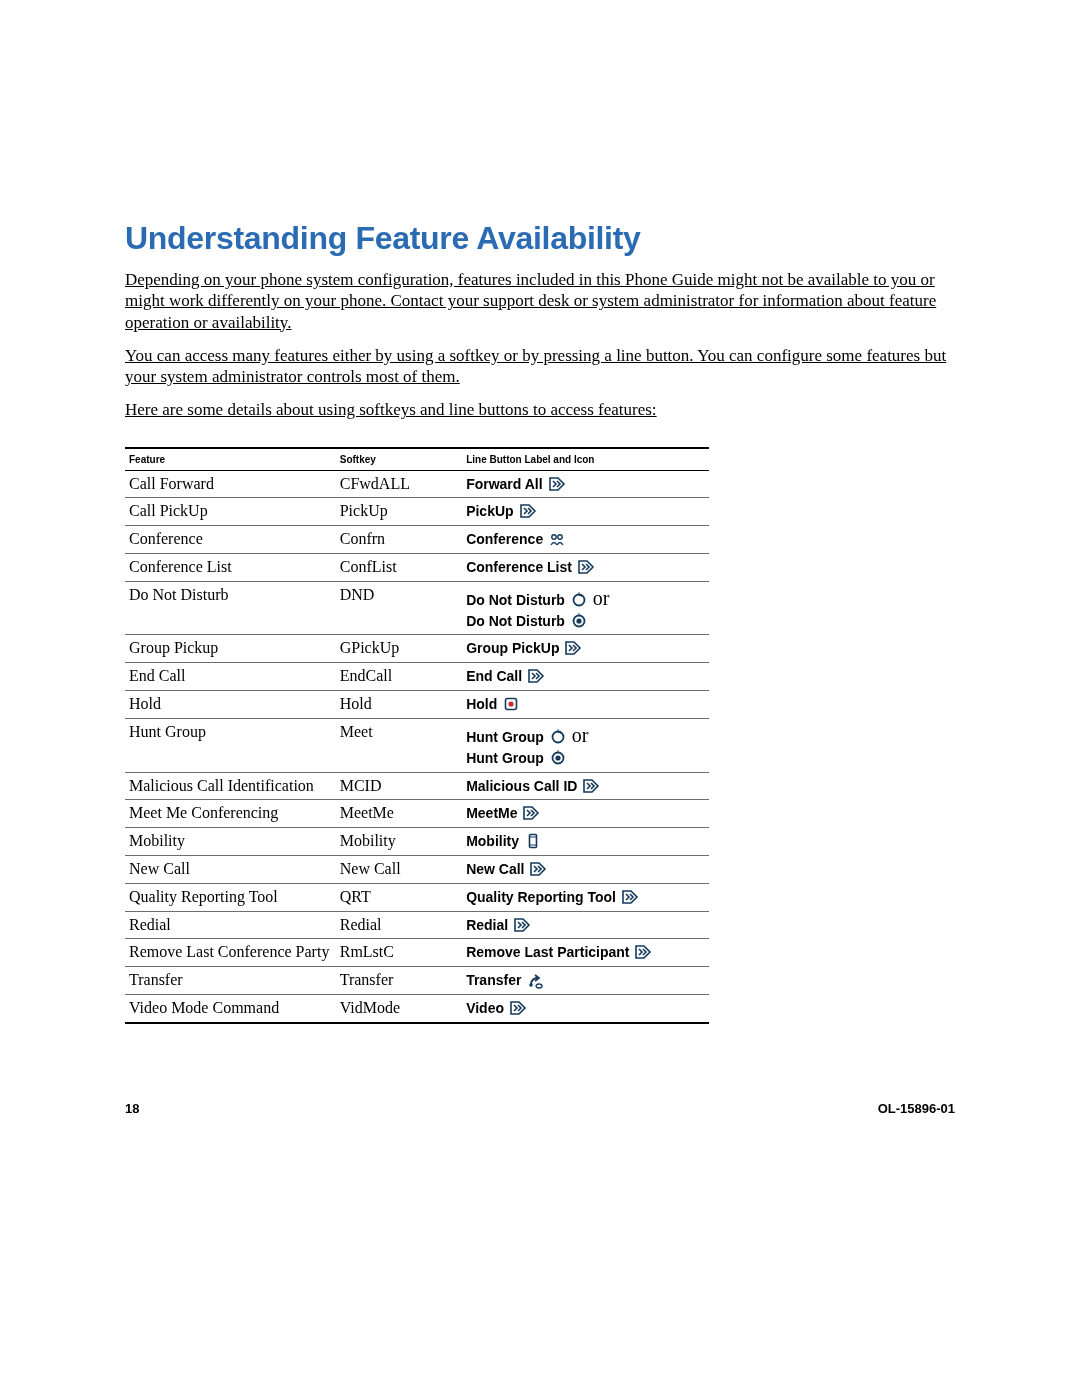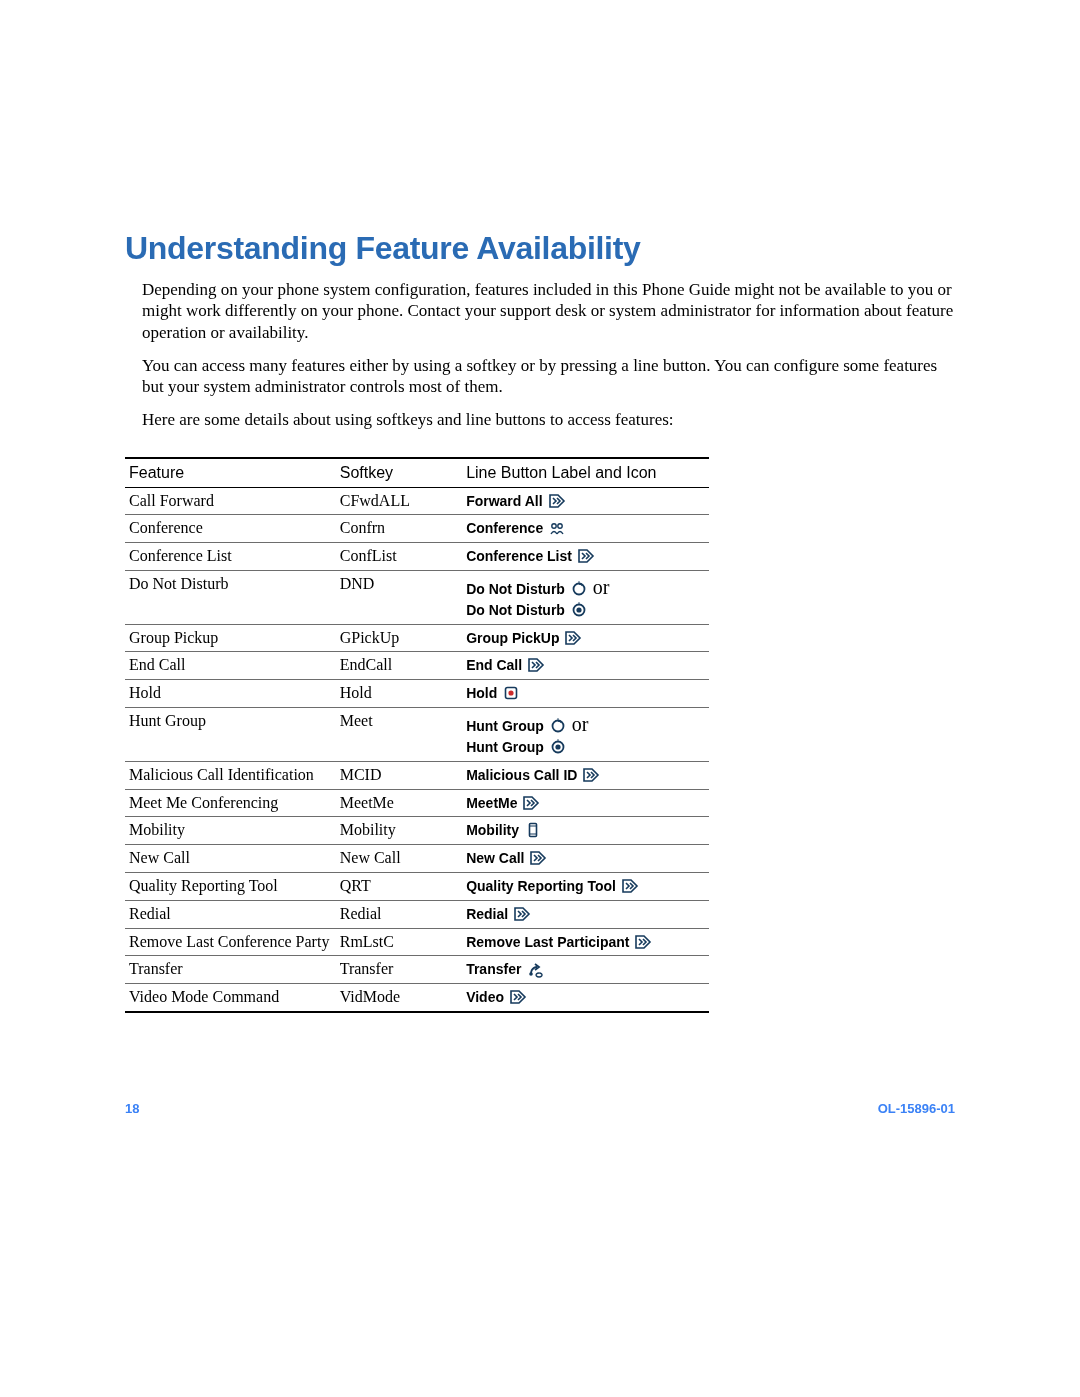--- a/index.html
+++ b/index.html
@@ -18,39 +18,40 @@
     position: absolute;
     left: 125px;
     top: 218px;
     width: 830px;
   }
   h1.doc-title {
     font-family: Arial, Helvetica, sans-serif;
     font-weight: 700;
     color: #2a6bb4;
     font-size: 32px;
-    margin: 12px 0 12px 0;
+    margin: 2px 0 12px 0;
     letter-spacing: -0.3px;
   }
   p.body {
     font-size: 17px;
     line-height: 1.25;
-    margin: 0 0 12px 17px;
+    margin: 0 0 12px 0;
+    text-decoration: underline;
   }
   table.feature-table {
     border-collapse: collapse;
     width: 584px;
     margin-top: 26px;
     font-size: 16px;
   }
   table.feature-table thead th {
     text-align: left;
     font-family: Arial, Helvetica, sans-serif;
-    font-weight: 400;
-    font-size: 16px;
+    font-weight: 700;
+    font-size: 10px;
     border-top: 2px solid #000;
     border-bottom: 1px solid #000;
     padding: 5px 4px 5px 4px;
     vertical-align: bottom;
   }
   table.feature-table tbody td {
     border-bottom: 1px solid #6d6d6d;
     padding: 3px 4px 3px 4px;
     vertical-align: top;
     line-height: 1.3;
@@ -80,21 +81,21 @@
   }
   
   .footer {
     position: absolute;
     left: 125px;
     width: 830px;
     top: 1101px;
     font-family: Arial, Helvetica, sans-serif;
     font-weight: 700;
     font-size: 13px;
-    color: #3b82f6;
+    color: #000000;
   }
   .footer .right {
     position: absolute;
     right: 0;
   }
   svg { overflow: visible; }
 </style>
 </head>
 <body>
 
@@ -161,20 +162,27 @@
     </thead>
     <tbody id="tbody">
         <tr>
           <td>Call Forward</td>
           <td>CFwdALL</td>
           <td><span class="lbl">Forward All </span><svg width="17" height="16" class="icon">
               <use href="#ic-chev"></use>
             </svg></td>
         </tr>
         <tr>
+          <td>Call PickUp</td>
+          <td>PickUp</td>
+          <td><span class="lbl">PickUp </span><svg width="17" height="16" class="icon">
+              <use href="#ic-chev"></use>
+            </svg></td>
+        </tr>
+        <tr>
           <td>Conference</td>
           <td>Confrn</td>
           <td><span class="lbl">Conference </span><svg width="17" height="16" class="icon">
               <use href="#ic-conf"></use>
             </svg></td>
         </tr>
         <tr>
           <td>Conference List</td>
           <td>ConfList</td>
           <td><span class="lbl">Conference List </span><svg width="17" height="16" class="icon">

